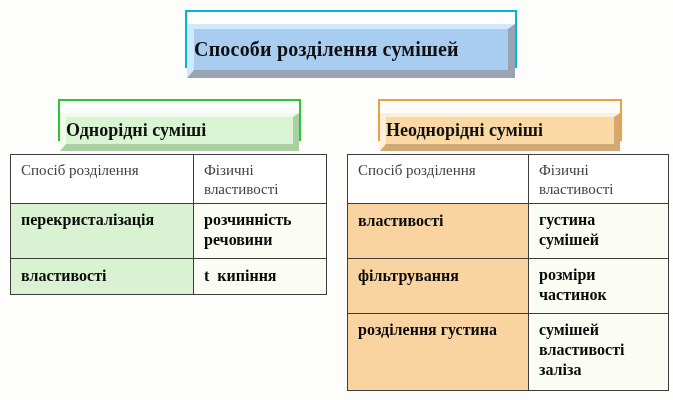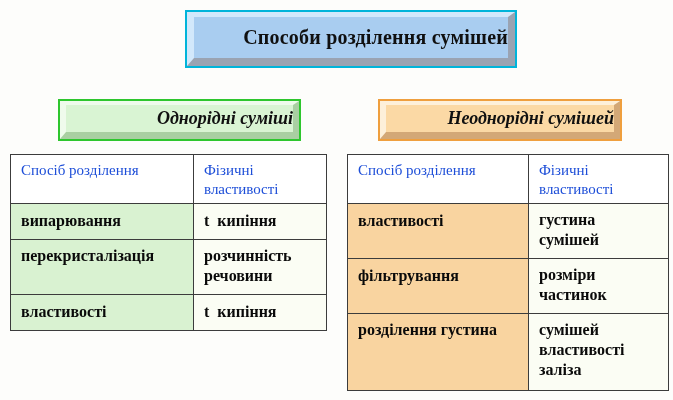--- a/index.html
+++ b/index.html
@@ -24,21 +24,22 @@
   }
   .box3d-inner {
     box-sizing: border-box;
     width: 100%;
     height: 100%;
     border-style: solid;
     border-color: var(--lite) var(--dark) var(--dark) var(--lite);
     background: var(--face);
     display: flex;
     align-items: center;
-    justify-content: flex-end;
+    justify-content: flex-start;
+    margin-top: 12px;
   }
   .box3d-inner.deep { border-width: 5px 7px 8px 7px; }
   .box3d-inner.shallow { border-width: 4px 6px 7px 6px; }
 
   #title-box {
     left: 185px; top: 10px; width: 332px; height: 58px;
     --outer: var(--c-title-border);
     --face: var(--c-title-face);
     --lite: #d2e8fb;
     --dark: #9aa3b2;
@@ -55,21 +56,21 @@
     --dark: #a9cfa2;
   }
   #orange-box {
     left: 378px; top: 99px; width: 244px; height: 42px;
     --outer: var(--c-orange-border);
     --face: var(--c-orange-face);
     --lite: #fdf0da;
     --dark: #d3a877;
   }
   .subhead-label {
-    font-size: 18px; font-weight: bold; color: #101010; font-style: italic;
+    font-size: 18px; font-weight: bold; color: #101010;
   }
 
   
   table.sep-table {
     position: absolute;
     border-collapse: collapse;
     table-layout: fixed;
     background: #fcfdf6;
   }
   #left-table  { left: 10px;  top: 154px; width: 316px; }
@@ -79,21 +80,21 @@
     border: 1.6px solid #3c3c3c;
     vertical-align: top;
     padding: 6px 10px 4px 10px;
     text-align: left;
     white-space: pre-wrap;
     overflow: hidden;
   }
   .sep-table th {
     font-weight: normal;
     font-size: 15px;
-    color: #1d4ed8;
+    color: #404040;
     background: #ffffff;
     line-height: 1.25;
   }
   .sep-table td {
     font-weight: bold;
     font-size: 16px;
     color: #0a0a0a;
     line-height: 1.25;
   }
   #left-table td.method-cell  { background: var(--c-green-cell); }
@@ -113,37 +114,33 @@
   </div>
 
   <div class="box3d" id="green-box">
     <div class="box3d-inner shallow">
       <span class="subhead-label">Однорідні суміші</span>
     </div>
   </div>
 
   <div class="box3d" id="orange-box">
     <div class="box3d-inner shallow">
-      <span class="subhead-label">Неоднорідні сумішей</span>
+      <span class="subhead-label">Неоднорідні суміші</span>
     </div>
   </div>
 
   <table class="sep-table" id="left-table">
     <colgroup>
         <col style="width:183px">
         <col style="width:133px">
       </colgroup>
     <tbody>
         <tr style="height:48px">
       <th>Спосіб розділення</th>
       <th>Фізичні властивості</th>
-    </tr>
-    <tr style="height:36px">
-      <td class="method-cell single-line">випарювання</td>
-      <td class="property-cell single-line">t  кипіння</td>
     </tr>
     <tr style="height:55px">
       <td class="method-cell">перекристалізація</td>
       <td class="property-cell">розчинність речовини</td>
     </tr>
     <tr style="height:36px">
       <td class="method-cell single-line">властивості</td>
       <td class="property-cell single-line">t  кипіння</td>
     </tr>
   </tbody>

